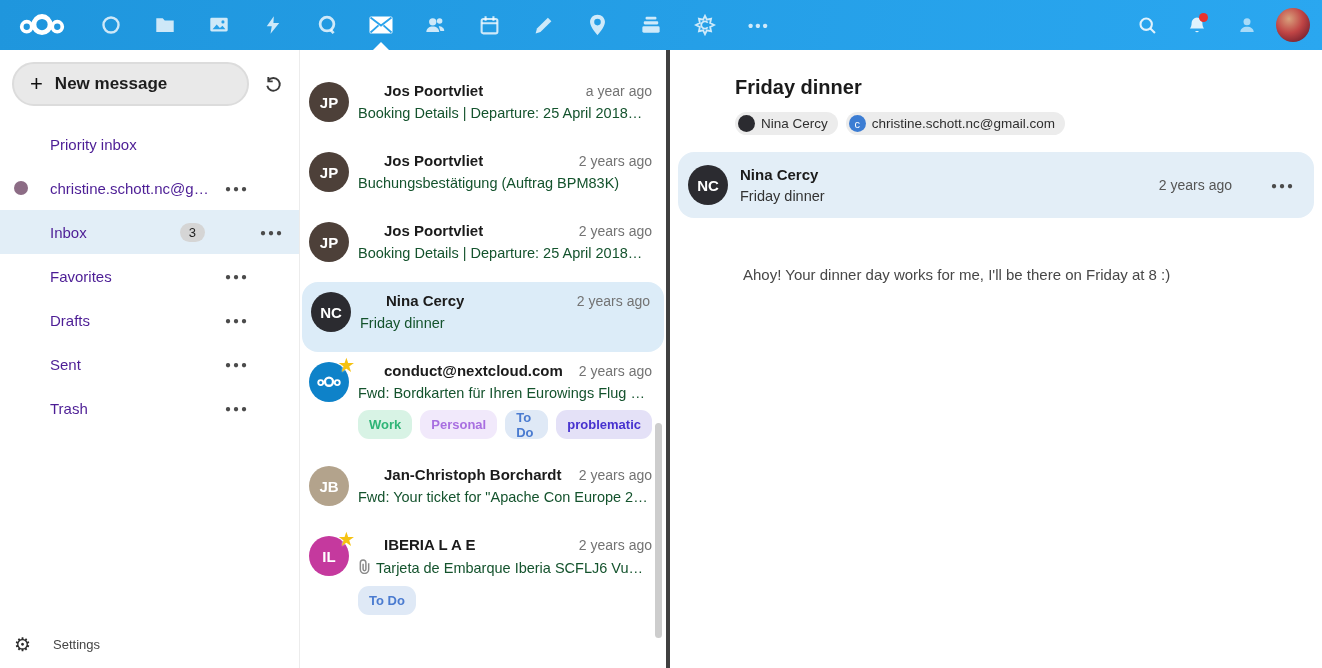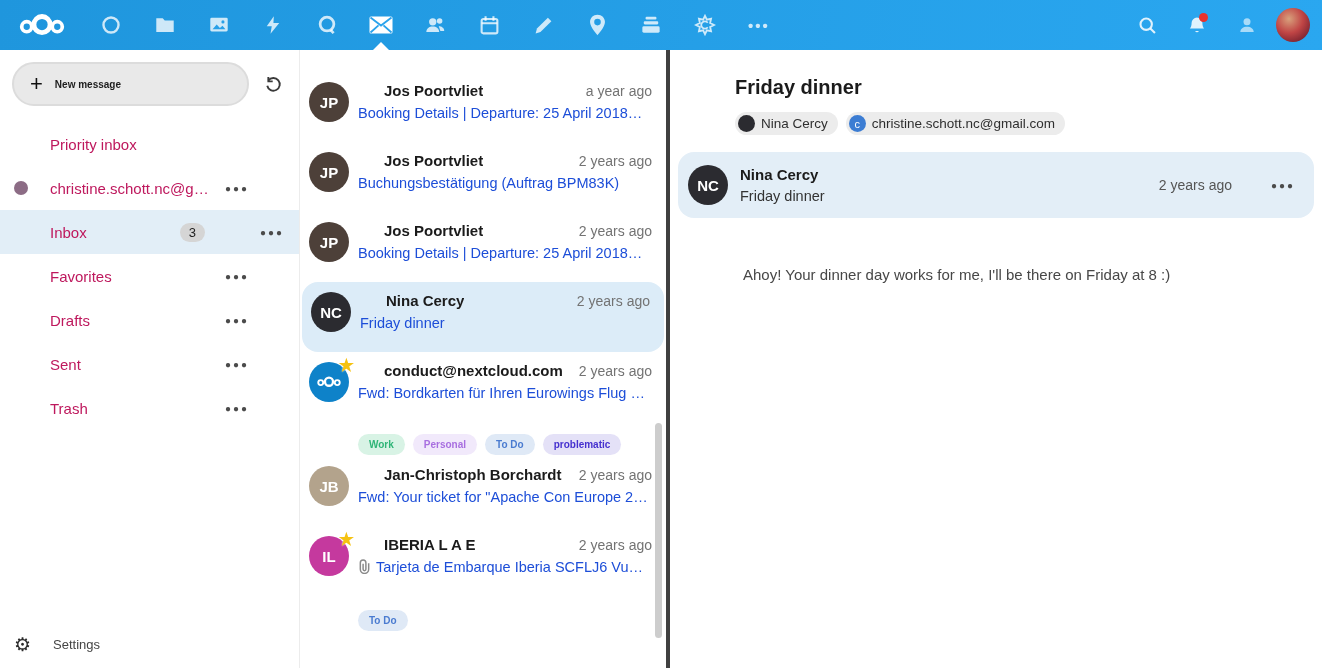--- a/index.html
+++ b/index.html
@@ -32,29 +32,29 @@
   .page { display:flex; height:618px; }
 
   
   .sidebar { width:300px; border-right:1px solid #ececec; display:flex;
     flex-direction:column; padding-top:12px; }
   .compose-row { display:flex; align-items:center; padding:0 12px 16px 12px; gap:10px; }
   .new-msg-btn { flex:0 0 237px; height:44px; border-radius:22px; background:#e9e9e9;
     border:2px solid #dcdcdc; display:flex; align-items:center; gap:12px;
     padding:0 16px; cursor:pointer; font-family:inherit; }
   .new-msg-btn .plus { font-size:22px; font-weight:400; color:#111; line-height:1; }
-  .new-msg-btn .lbl { font-size:10px; font-weight:700; color:#1d1d1d; }
+  .new-msg-btn .lbl { font-size:17px; font-weight:700; color:#1d1d1d; }
   .refresh-btn { background:none; border:0; color:#3a3a3a; cursor:pointer;
     width:36px; height:36px; display:flex; align-items:center; justify-content:center; }
   .nav { flex:1; }
   .nav-item { height:44px; display:flex; align-items:center; padding:0 10px 0 0;
     cursor:pointer; position:relative; }
   .nav-item.selected { background:#e2eef7;gap:42px; }
   .nav-item .dot { width:14px; height:14px; border-radius:50%; position:absolute; left:14px; }
-  .nav-item .label { margin-left:50px; font-size:15px; color:#be185d; flex:1;
+  .nav-item .label { margin-left:50px; font-size:15px; color:#4c1d95; flex:1;
     white-space:nowrap; overflow:hidden; text-overflow:ellipsis; max-width:170px; }
   .nav-item .label.muted { color:#7a7a7a; }
   .badge { background:#d5d5d5; color:#222; font-size:13px; border-radius:11px;
     padding:2px 9px; margin-right:8px; }
   .menu-dots { color:#4b4b4b; font-size:10px; letter-spacing:2px; width:34px;
     text-align:center; cursor:pointer; }
   .settings-row { height:48px; display:flex; align-items:center; gap:22px;
     padding-left:14px; cursor:pointer; }
   .settings-row .gear { font-size:19px; color:#2c2c2c; }
   .settings-row .label { font-size:13px; color:#454545; }
@@ -69,26 +69,26 @@
   .avatar { width:40px; height:40px; border-radius:50%; flex:0 0 40px;
     display:flex; align-items:center; justify-content:center; color:#fff;
     font-size:15px; font-weight:700; position:relative; margin-right:9px; }
   .avatar .star { position:absolute; top:-7px; right:-5px; color:#f5c211;
     font-size:17px; text-shadow:0 0 2px #fff; }
   .msg-main { flex:1; min-width:0; }
   .msg-top { display:flex; justify-content:space-between; align-items:baseline; }
   .msg-sender { font-size:15px; font-weight:700; color:#1b1b1b; white-space:nowrap;
     overflow:hidden; text-overflow:ellipsis;margin-left:26px; }
   .msg-time { font-size:14px; color:#737373; white-space:nowrap; margin-left:8px; }
-  .msg-subject { font-size:14.5px; color:#1d4ed8; margin-top:6px; white-space:nowrap;
-    overflow:hidden; text-overflow:ellipsis; display:flex; gap:5px; }
+  .msg-subject { font-size:14.5px; color:#14532d; margin-top:6px; white-space:nowrap;
+    overflow:hidden; text-overflow:ellipsis; display:flex; align-items:center; gap:5px; }
   .clip { color:#8a8a8a; flex:0 0 auto; }
   .tags { display:flex; gap:8px; margin-top:9px; }
-  .tag { height:21px; border-radius:11px; padding:0 11px; display:flex;
-    align-items:center; font-size:10px; font-weight:700;margin-top:24px; }
+  .tag { height:29px; border-radius:11px; padding:0 11px; display:flex;
+    align-items:center; font-size:13px; font-weight:700; }
   .tag.heavy { font-weight:800; }
   .list-scrollbar { position:absolute; right:4px; top:373px; width:7px; height:215px;
     background:#cdcdcd; border-radius:4px; cursor:pointer; }
 
   
   .thread { flex:1; padding:26px 8px 0 8px; }
   .thread-inner { padding-left:57px; }
   .thread-title { font-size:20px; font-weight:700; color:#1b1b1b; }
   .chips { display:flex; gap:8px; margin-top:13px; }
   .chip { background:#ececec; border-radius:12px; height:23px; display:flex;

